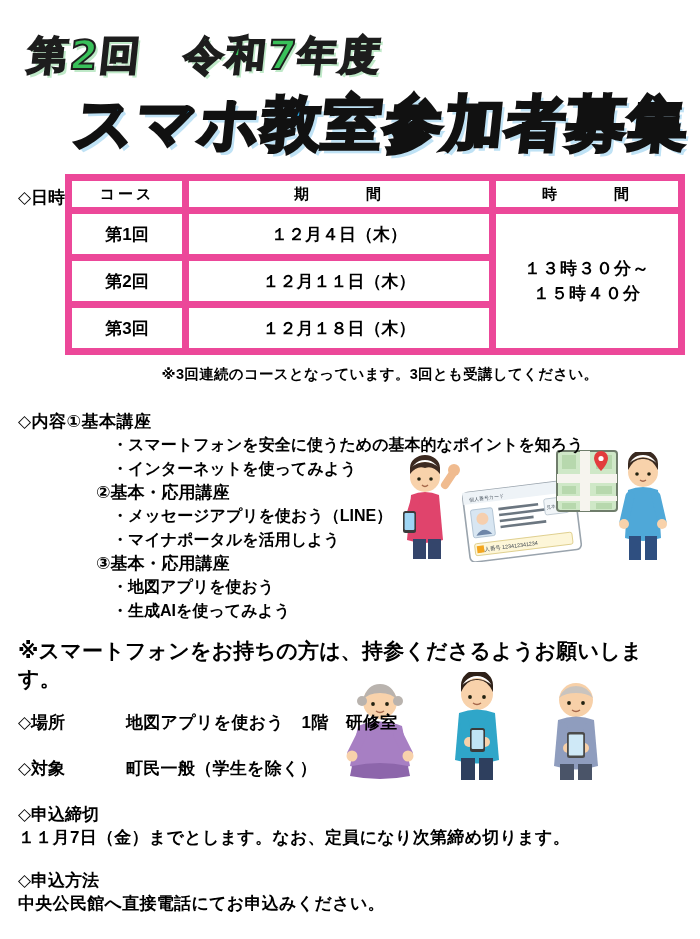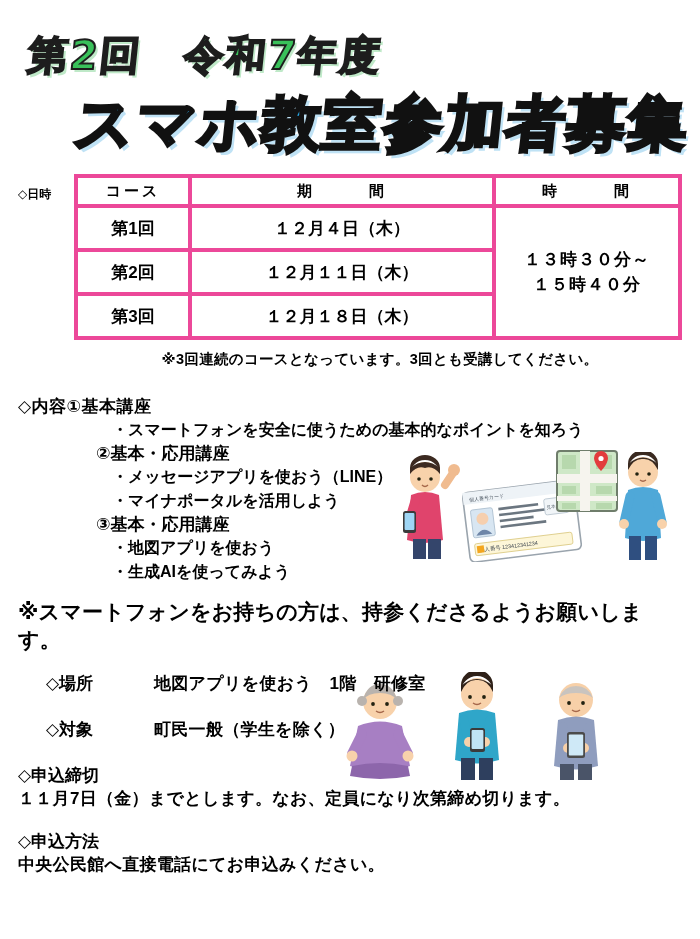--- a/index.html
+++ b/index.html
@@ -57,33 +57,33 @@
     transform: skewX(-6deg);
   }
 
   
   .schedule-area {
     display: flex;
     align-items: flex-start;
     margin-top: 2px;
   }
   .schedule-label {
-    font-size: 12px;
+    font-size: 17px;
     font-weight: bold;
     padding-top: 12px;
     white-space: nowrap;
     width: 72px;
   }
   table.schedule {
     border-collapse: collapse;
     width: 592px;
     table-layout: fixed;
   }
   table.schedule th, table.schedule td {
-    border: 4px solid #ec4899;
+    border: 7px solid #ec4899;
     text-align: center;
     font-weight: bold;
     font-size: 17px;
     height: 40px;
     padding: 0;
   }
   table.schedule th {
     font-size: 15px;
     height: 26px;
     font-weight: bold;
@@ -144,21 +144,21 @@
   .detail-row {
     display: flex;
     align-items: baseline;
     margin-bottom: 23px;
   }
   .detail-label {
     font-size: 17px;
     font-weight: bold;
     white-space: nowrap;
   }
-  .detail-label.w4 { width: 108px; margin-left: 28px; }
+  .detail-label.w4 { width: 108px; }
   .detail-label.w5 { width: 108px; }
   .detail-value {
     font-size: 17px;
     font-weight: bold;
     letter-spacing: 0.3px;
   }
   .detail-row.tight { margin-bottom: 20px; flex-direction: column; }
 
   
   .illu { position: absolute; }
@@ -220,20 +220,21 @@
       </tbody>
     </table>
   </div>
   <div class="note">※3回連続のコースとなっています。3回とも受講してください。</div>
 
   <div class="contents">
     <div class="content-head">
       <span>◇内容</span><span>①基本講座</span>
     </div>
     <div class="bullet">・スマートフォンを安全に使うための基本的なポイントを知ろう</div>
+    <div class="bullet">・インターネットを使ってみよう</div>
 
     <div class="sub-head">②基本・応用講座</div>
     <div class="bullet">・メッセージアプリを使おう（LINE）</div>
     <div class="bullet">・マイナポータルを活用しよう</div>
 
     <div class="sub-head">③基本・応用講座</div>
     <div class="bullet">・地図アプリを使おう</div>
     <div class="bullet">・生成AIを使ってみよう</div>
 
     <div class="notice">※スマートフォンをお持ちの方は、持参くださるようお願いします。</div>

